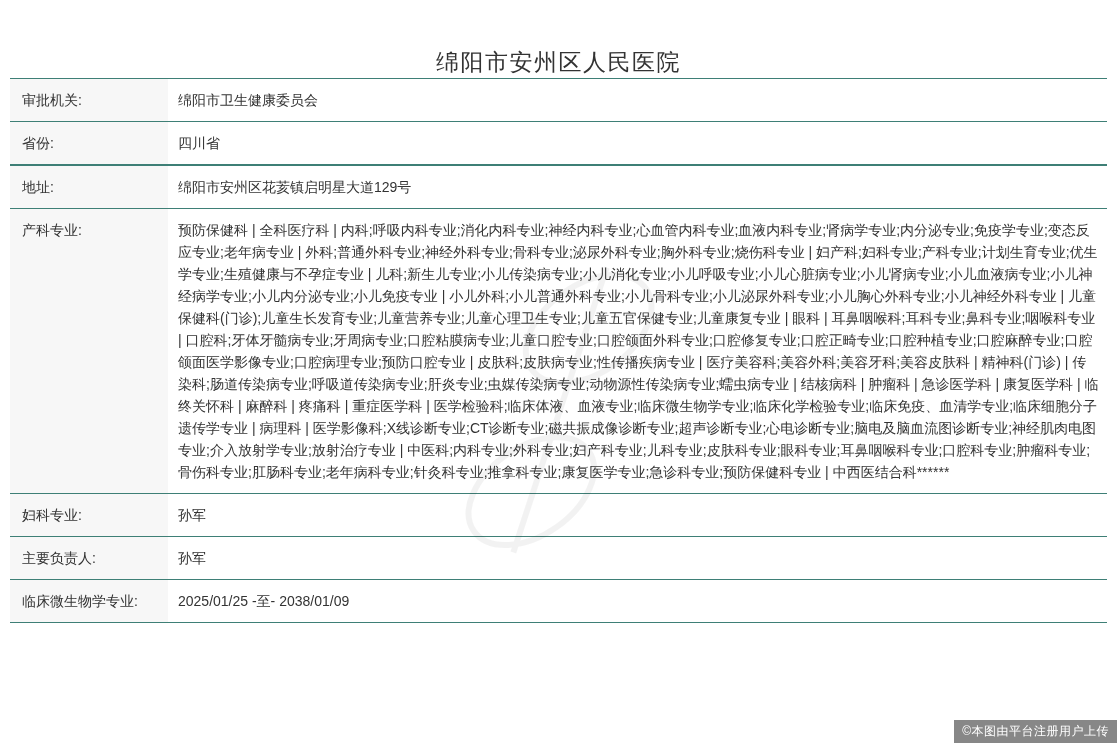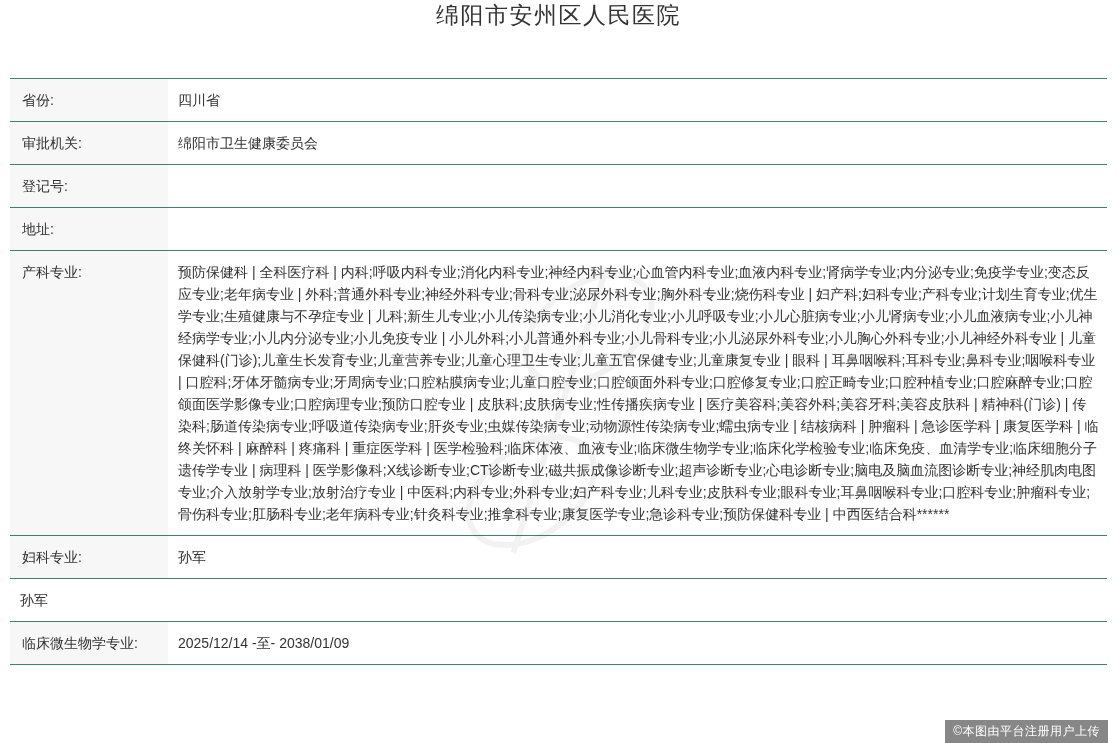--- a/index.html
+++ b/index.html
@@ -7,21 +7,21 @@
     --label-bg:#f7f7f7;
     --text:#333333;
   }
   html,body{margin:0;padding:0;}
   body{
     width:1117px;height:743px;overflow:hidden;position:relative;
     background:#ffffff;color:var(--text);
     font-family:"Liberation Sans","DejaVu Sans",sans-serif;
   }
   .title-bar{
-    height:78px;display:flex;align-items:flex-start;justify-content:center;
+    height:78px;display:flex;align-items:flex-end;justify-content:center;
   }
   .title-bar h1{
     margin:0;font-size:23px;font-weight:500;color:#333;letter-spacing:1.5px;
   }
   .info-table{
     margin:0 10px;
     border-top:1px solid var(--line);
   }
   .row{
     display:flex;
@@ -37,65 +37,66 @@
     flex:1;box-sizing:border-box;
     padding:10px 8px 10px 10px;
     font-size:14px;line-height:22px;color:#333;
     word-break:break-all;
   }
   .watermark{
     position:absolute;left:380px;top:240px;width:360px;height:340px;
     pointer-events:none;opacity:0.05;
   }
   .copyright{
-    position:absolute;right:9px;bottom:0;
+    position:absolute;right:0;bottom:0;
     background:rgba(70,70,70,0.65);
     color:#ffffff;font-size:12px;line-height:16px;
     padding:3px 8px 4px 8px;
     letter-spacing:0.5px;
   }
 </style>
 </head>
 <body>
 
 <div class="page">
 
   <header class="title-bar">
     <h1>绵阳市安州区人民医院</h1>
   </header>
 
   <main class="info-table">
       <div class="row">
+        <div class="cell-label">审批机关:</div>
+        <div class="cell-value">绵阳市卫生健康委员会</div>
+      </div>
+      <div class="row">
         <div class="cell-label">省份:</div>
         <div class="cell-value">四川省</div>
       </div>
       <div class="row">
-        <div class="cell-label">审批机关:</div>
-        <div class="cell-value">绵阳市卫生健康委员会</div>
-      </div>
-      <div class="row">
-        <div class="cell-label">登记号:</div>
       </div>
       <div class="row">
         <div class="cell-label">地址:</div>
+        <div class="cell-value">绵阳市安州区花荄镇启明星大道129号</div>
       </div>
       <div class="row">
         <div class="cell-label">产科专业:</div>
         <div class="cell-value">预防保健科 | 全科医疗科 | 内科;呼吸内科专业;消化内科专业;神经内科专业;心血管内科专业;血液内科专业;肾病学专业;内分泌专业;免疫学专业;变态反应专业;老年病专业 | 外科;普通外科专业;神经外科专业;骨科专业;泌尿外科专业;胸外科专业;烧伤科专业 | 妇产科;妇科专业;产科专业;计划生育专业;优生学专业;生殖健康与不孕症专业 | 儿科;新生儿专业;小儿传染病专业;小儿消化专业;小儿呼吸专业;小儿心脏病专业;小儿肾病专业;小儿血液病专业;小儿神经病学专业;小儿内分泌专业;小儿免疫专业 | 小儿外科;小儿普通外科专业;小儿骨科专业;小儿泌尿外科专业;小儿胸心外科专业;小儿神经外科专业 | 儿童保健科(门诊);儿童生长发育专业;儿童营养专业;儿童心理卫生专业;儿童五官保健专业;儿童康复专业 | 眼科 | 耳鼻咽喉科;耳科专业;鼻科专业;咽喉科专业 | 口腔科;牙体牙髓病专业;牙周病专业;口腔粘膜病专业;儿童口腔专业;口腔颌面外科专业;口腔修复专业;口腔正畸专业;口腔种植专业;口腔麻醉专业;口腔颌面医学影像专业;口腔病理专业;预防口腔专业 | 皮肤科;皮肤病专业;性传播疾病专业 | 医疗美容科;美容外科;美容牙科;美容皮肤科 | 精神科(门诊) | 传染科;肠道传染病专业;呼吸道传染病专业;肝炎专业;虫媒传染病专业;动物源性传染病专业;蠕虫病专业 | 结核病科 | 肿瘤科 | 急诊医学科 | 康复医学科 | 临终关怀科 | 麻醉科 | 疼痛科 | 重症医学科 | 医学检验科;临床体液、血液专业;临床微生物学专业;临床化学检验专业;临床免疫、血清学专业;临床细胞分子遗传学专业 | 病理科 | 医学影像科;X线诊断专业;CT诊断专业;磁共振成像诊断专业;超声诊断专业;心电诊断专业;脑电及脑血流图诊断专业;神经肌肉电图专业;介入放射学专业;放射治疗专业 | 中医科;内科专业;外科专业;妇产科专业;儿科专业;皮肤科专业;眼科专业;耳鼻咽喉科专业;口腔科专业;肿瘤科专业;骨伤科专业;肛肠科专业;老年病科专业;针灸科专业;推拿科专业;康复医学专业;急诊科专业;预防保健科专业 | 中西医结合科******</div>
       </div>
       <div class="row">
         <div class="cell-label">妇科专业:</div>
         <div class="cell-value">孙军</div>
       </div>
       <div class="row">
+        <div class="cell-label">主要负责人:</div>
         <div class="cell-value">孙军</div>
       </div>
       <div class="row">
         <div class="cell-label">临床微生物学专业:</div>
-        <div class="cell-value">2025/12/14 -至- 2038/01/09</div>
+        <div class="cell-value">2025/01/25 -至- 2038/01/09</div>
       </div>
     </main>
 
   <svg class="watermark" viewBox="0 0 360 340" xmlns="http://www.w3.org/2000/svg">
     <g fill="none" stroke="#222222" stroke-width="6" transform="rotate(-35 180 170)">
       <ellipse cx="110" cy="220" rx="70" ry="44"></ellipse>
       <ellipse cx="250" cy="120" rx="70" ry="44"></ellipse>
       <path d="M60 260 L300 80"></path>
     </g>
   </svg>

